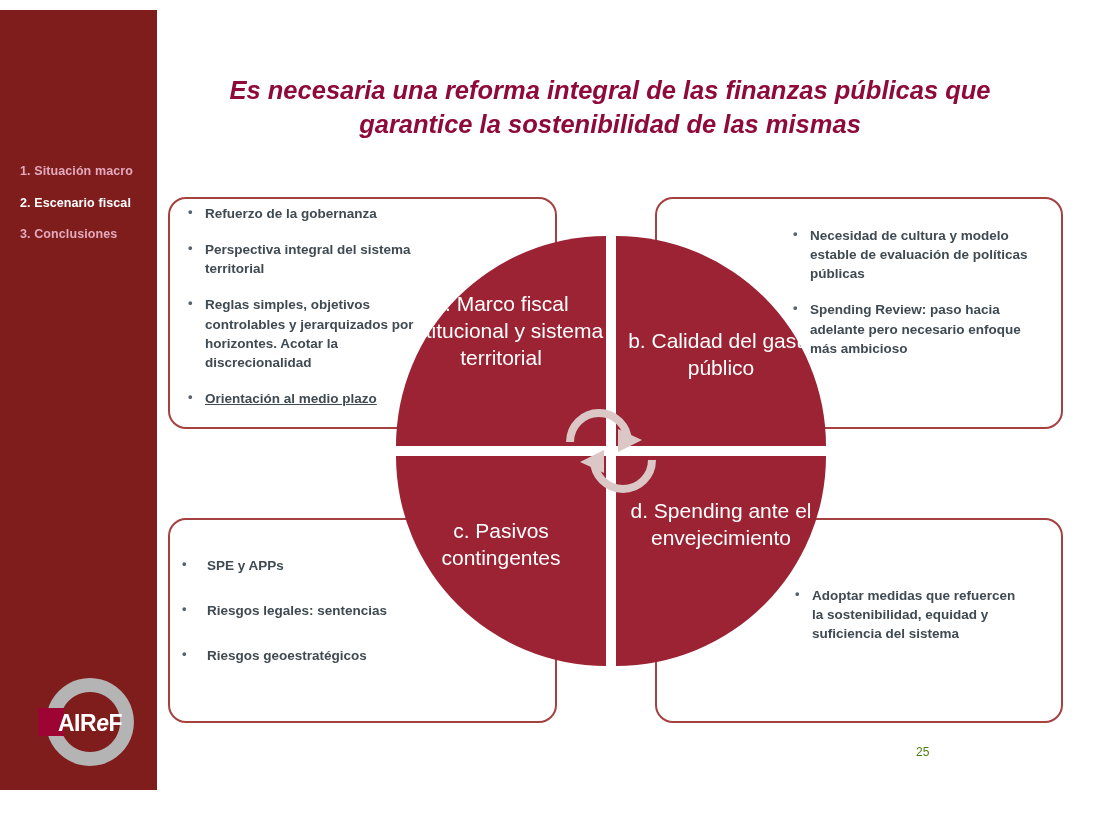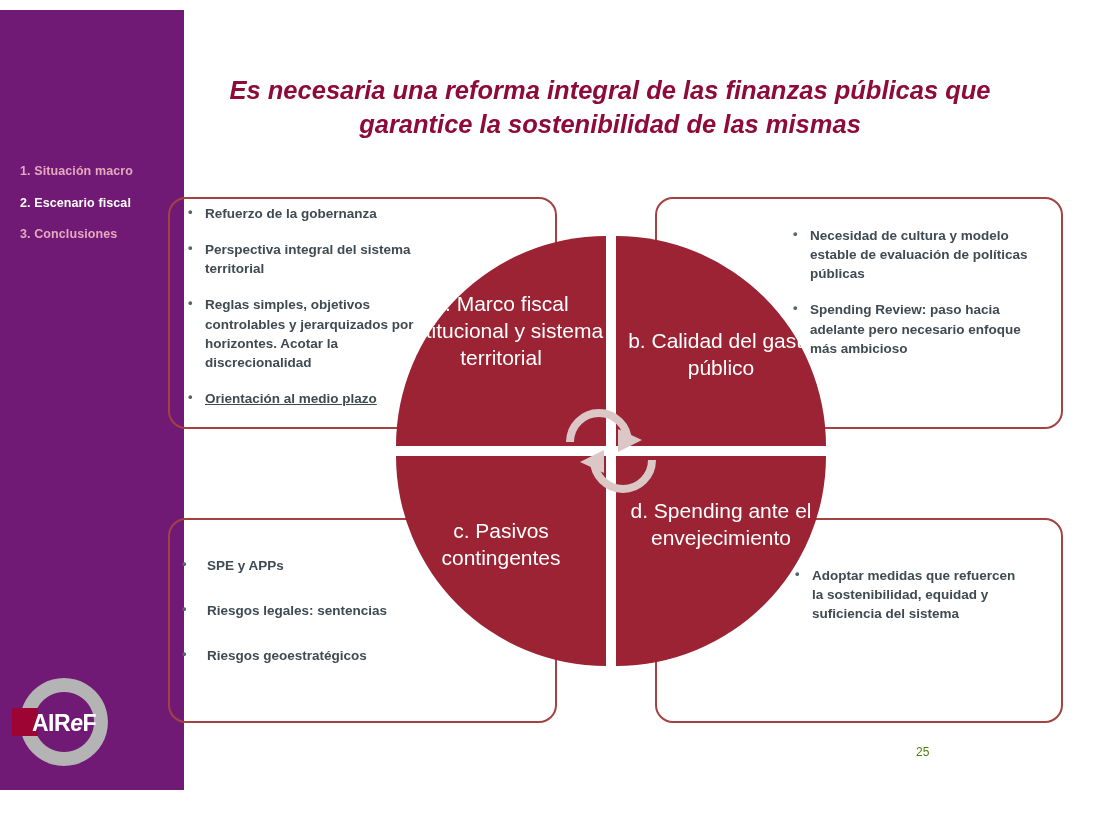--- a/index.html
+++ b/index.html
@@ -16,42 +16,42 @@
     height: 813px;
     background: #ffffff;
     overflow: hidden;
   }
 
   
   #sidebar {
     position: absolute;
     left: 0;
     top: 10px;
-    width: 184px;
+    width: 157px;
     height: 780px;
-    background: #701a75;
+    background: #7f1d1d;
   }
   .nav-item {
     position: absolute;
     left: 20px;
     font-size: 12.5px;
     font-weight: bold;
     letter-spacing: 0.1px;
     white-space: nowrap;
   }
   .nav-item.inactive { color: #E3A9BC; }
   .nav-item.active { color: #FFFFFF; }
   #nav-0 { top: 154px; }
   #nav-1 { top: 186px; }
   #nav-2 { top: 217px; }
 
   
   #logo {
     position: absolute;
-    left: 12px;
+    left: 38px;
     top: 664px;
     width: 104px;
     height: 96px;
   }
   #logo-ring {
     position: absolute;
     left: 0; top: 0;
     width: 104px;
     height: 96px;
   }
@@ -123,21 +123,21 @@
     top: -1px;
     color: #5A646C;
     font-size: 13px;
   }
   .bullets li.underlined > span { text-decoration: underline; }
 
   #bul-tl { left: 188px; top: 204px; width: 250px; }
   #bul-tr { left: 793px; top: 226px; width: 243px; }
   #bul-bl { left: 182px; top: 556px; width: 250px; }
   #bul-bl li { margin-bottom: 26px; padding-left: 25px; }
-  #bul-br { left: 795px; top: 566px; width: 222px; }
+  #bul-br { left: 795px; top: 586px; width: 222px; }
 
   
   #circle {
     position: absolute;
     left: 396px;
     top: 236px;
     width: 430px;
     height: 430px;
   }
   .quad {

